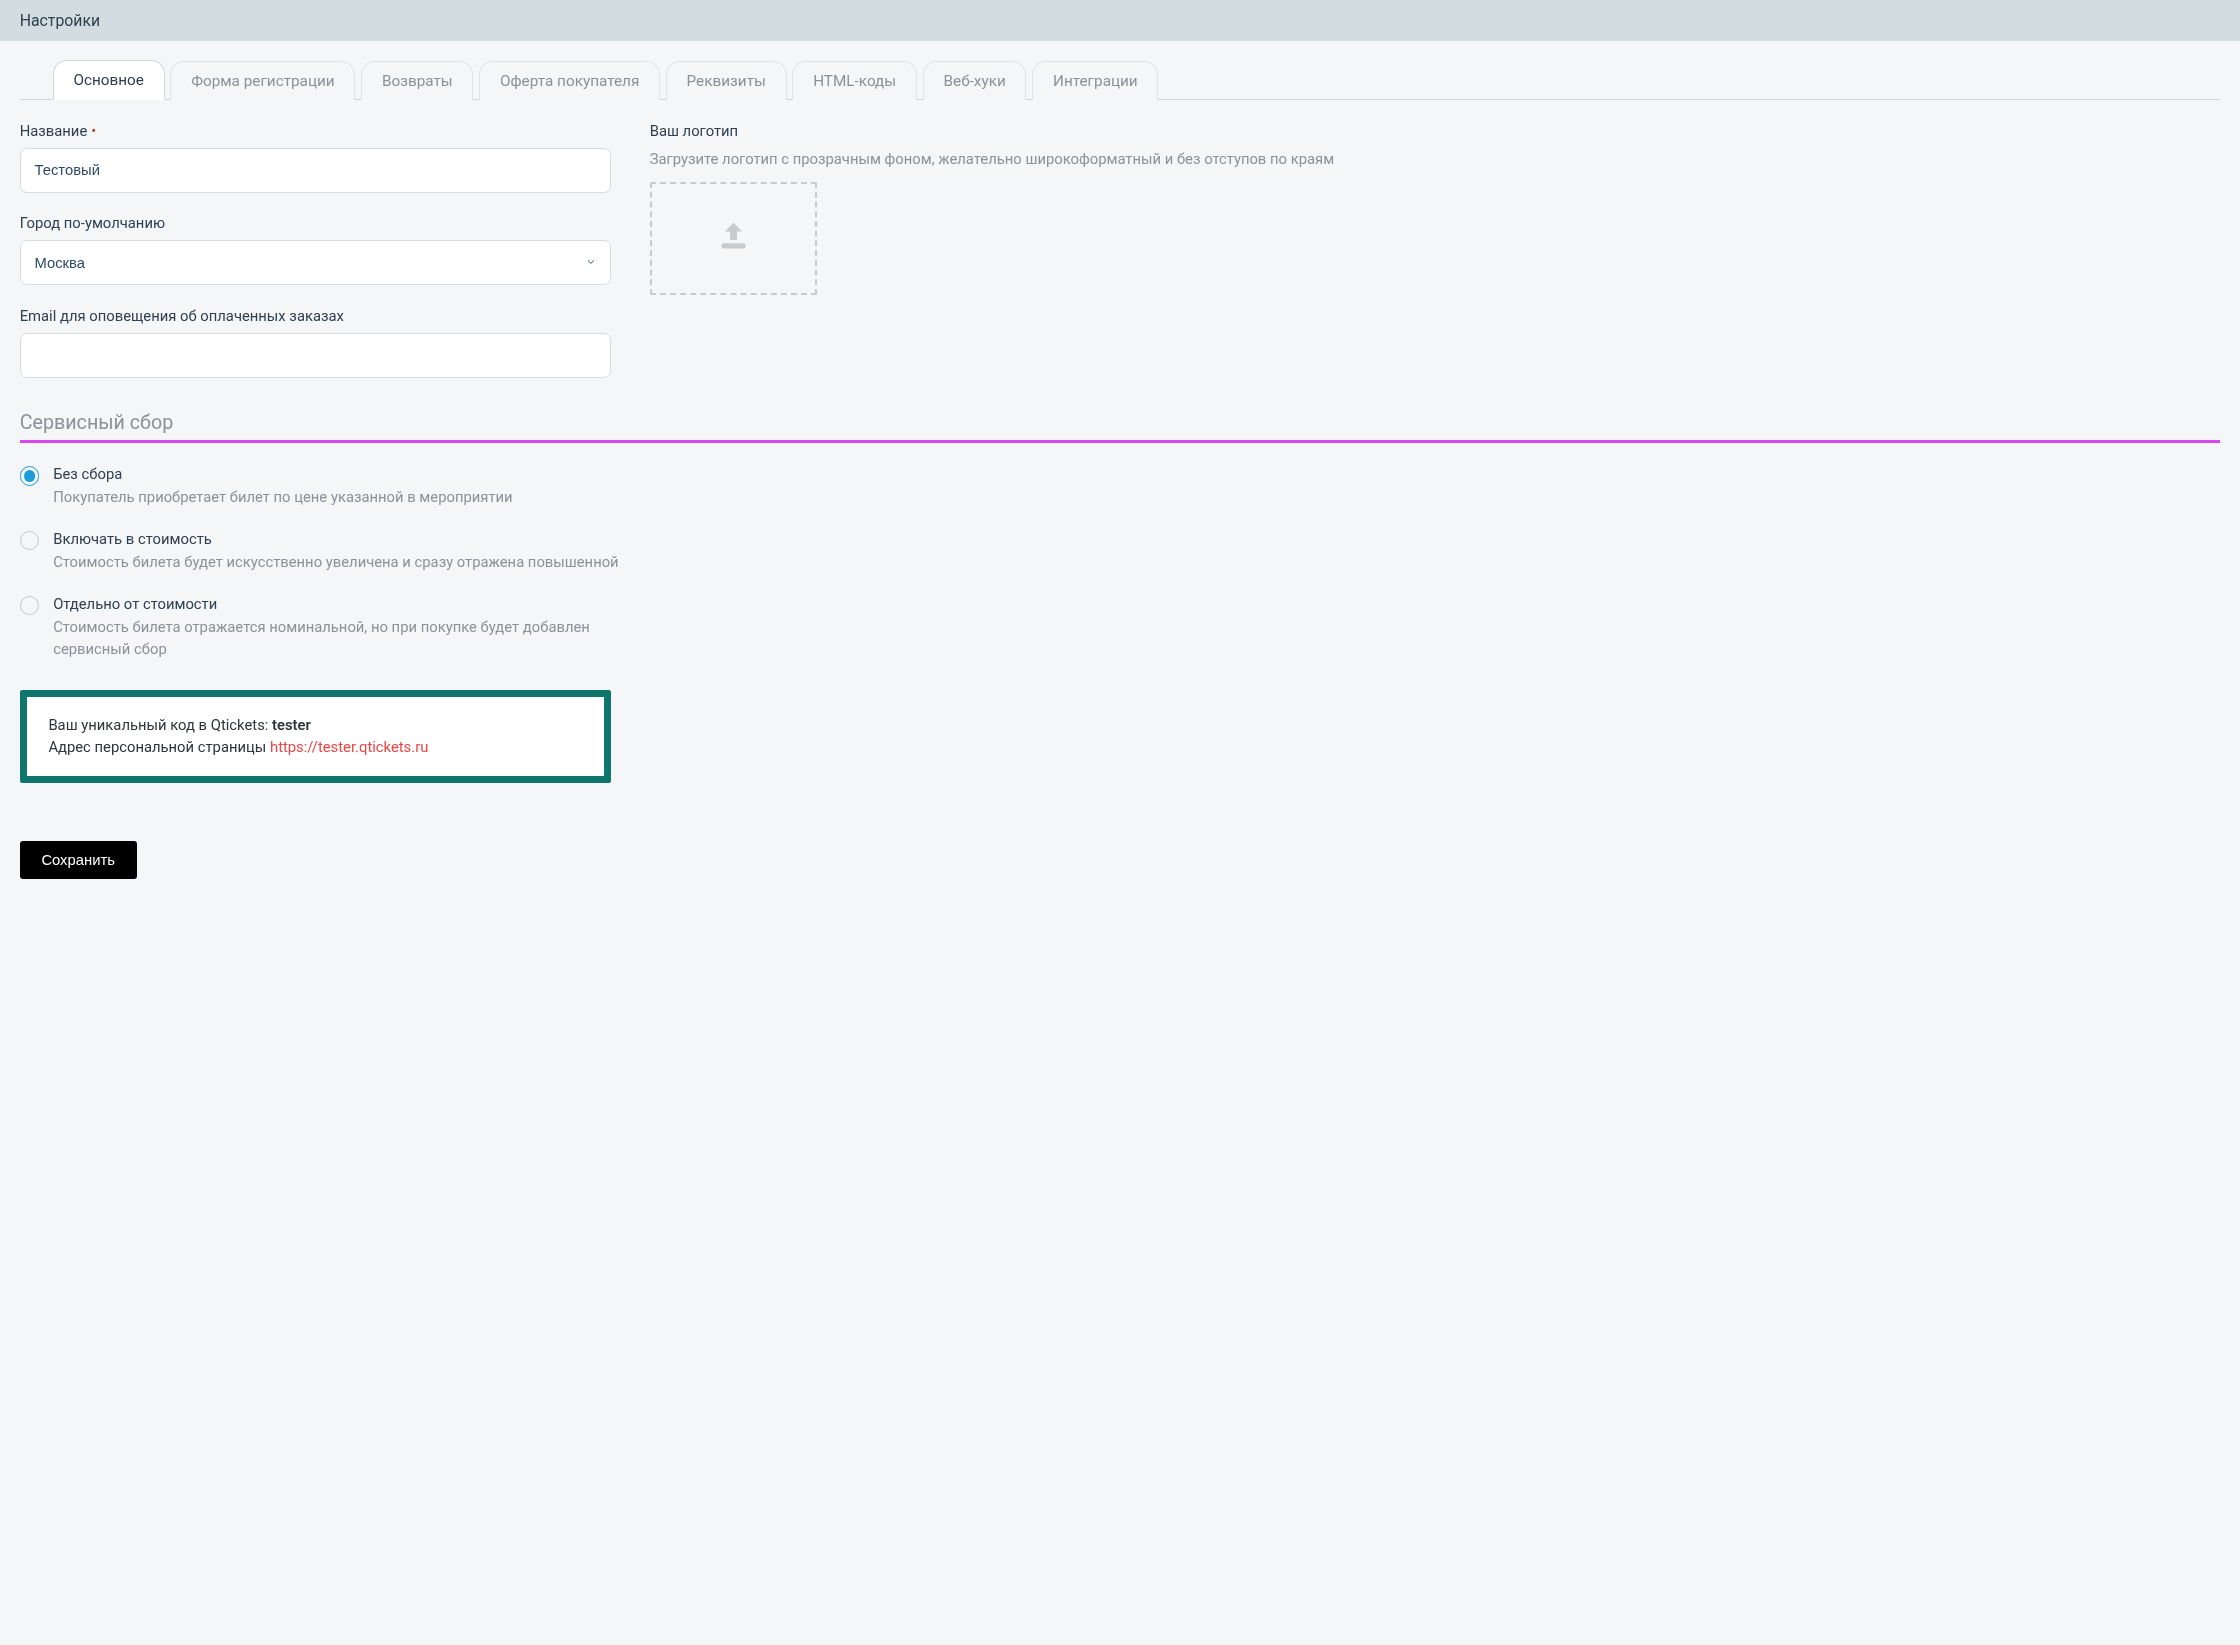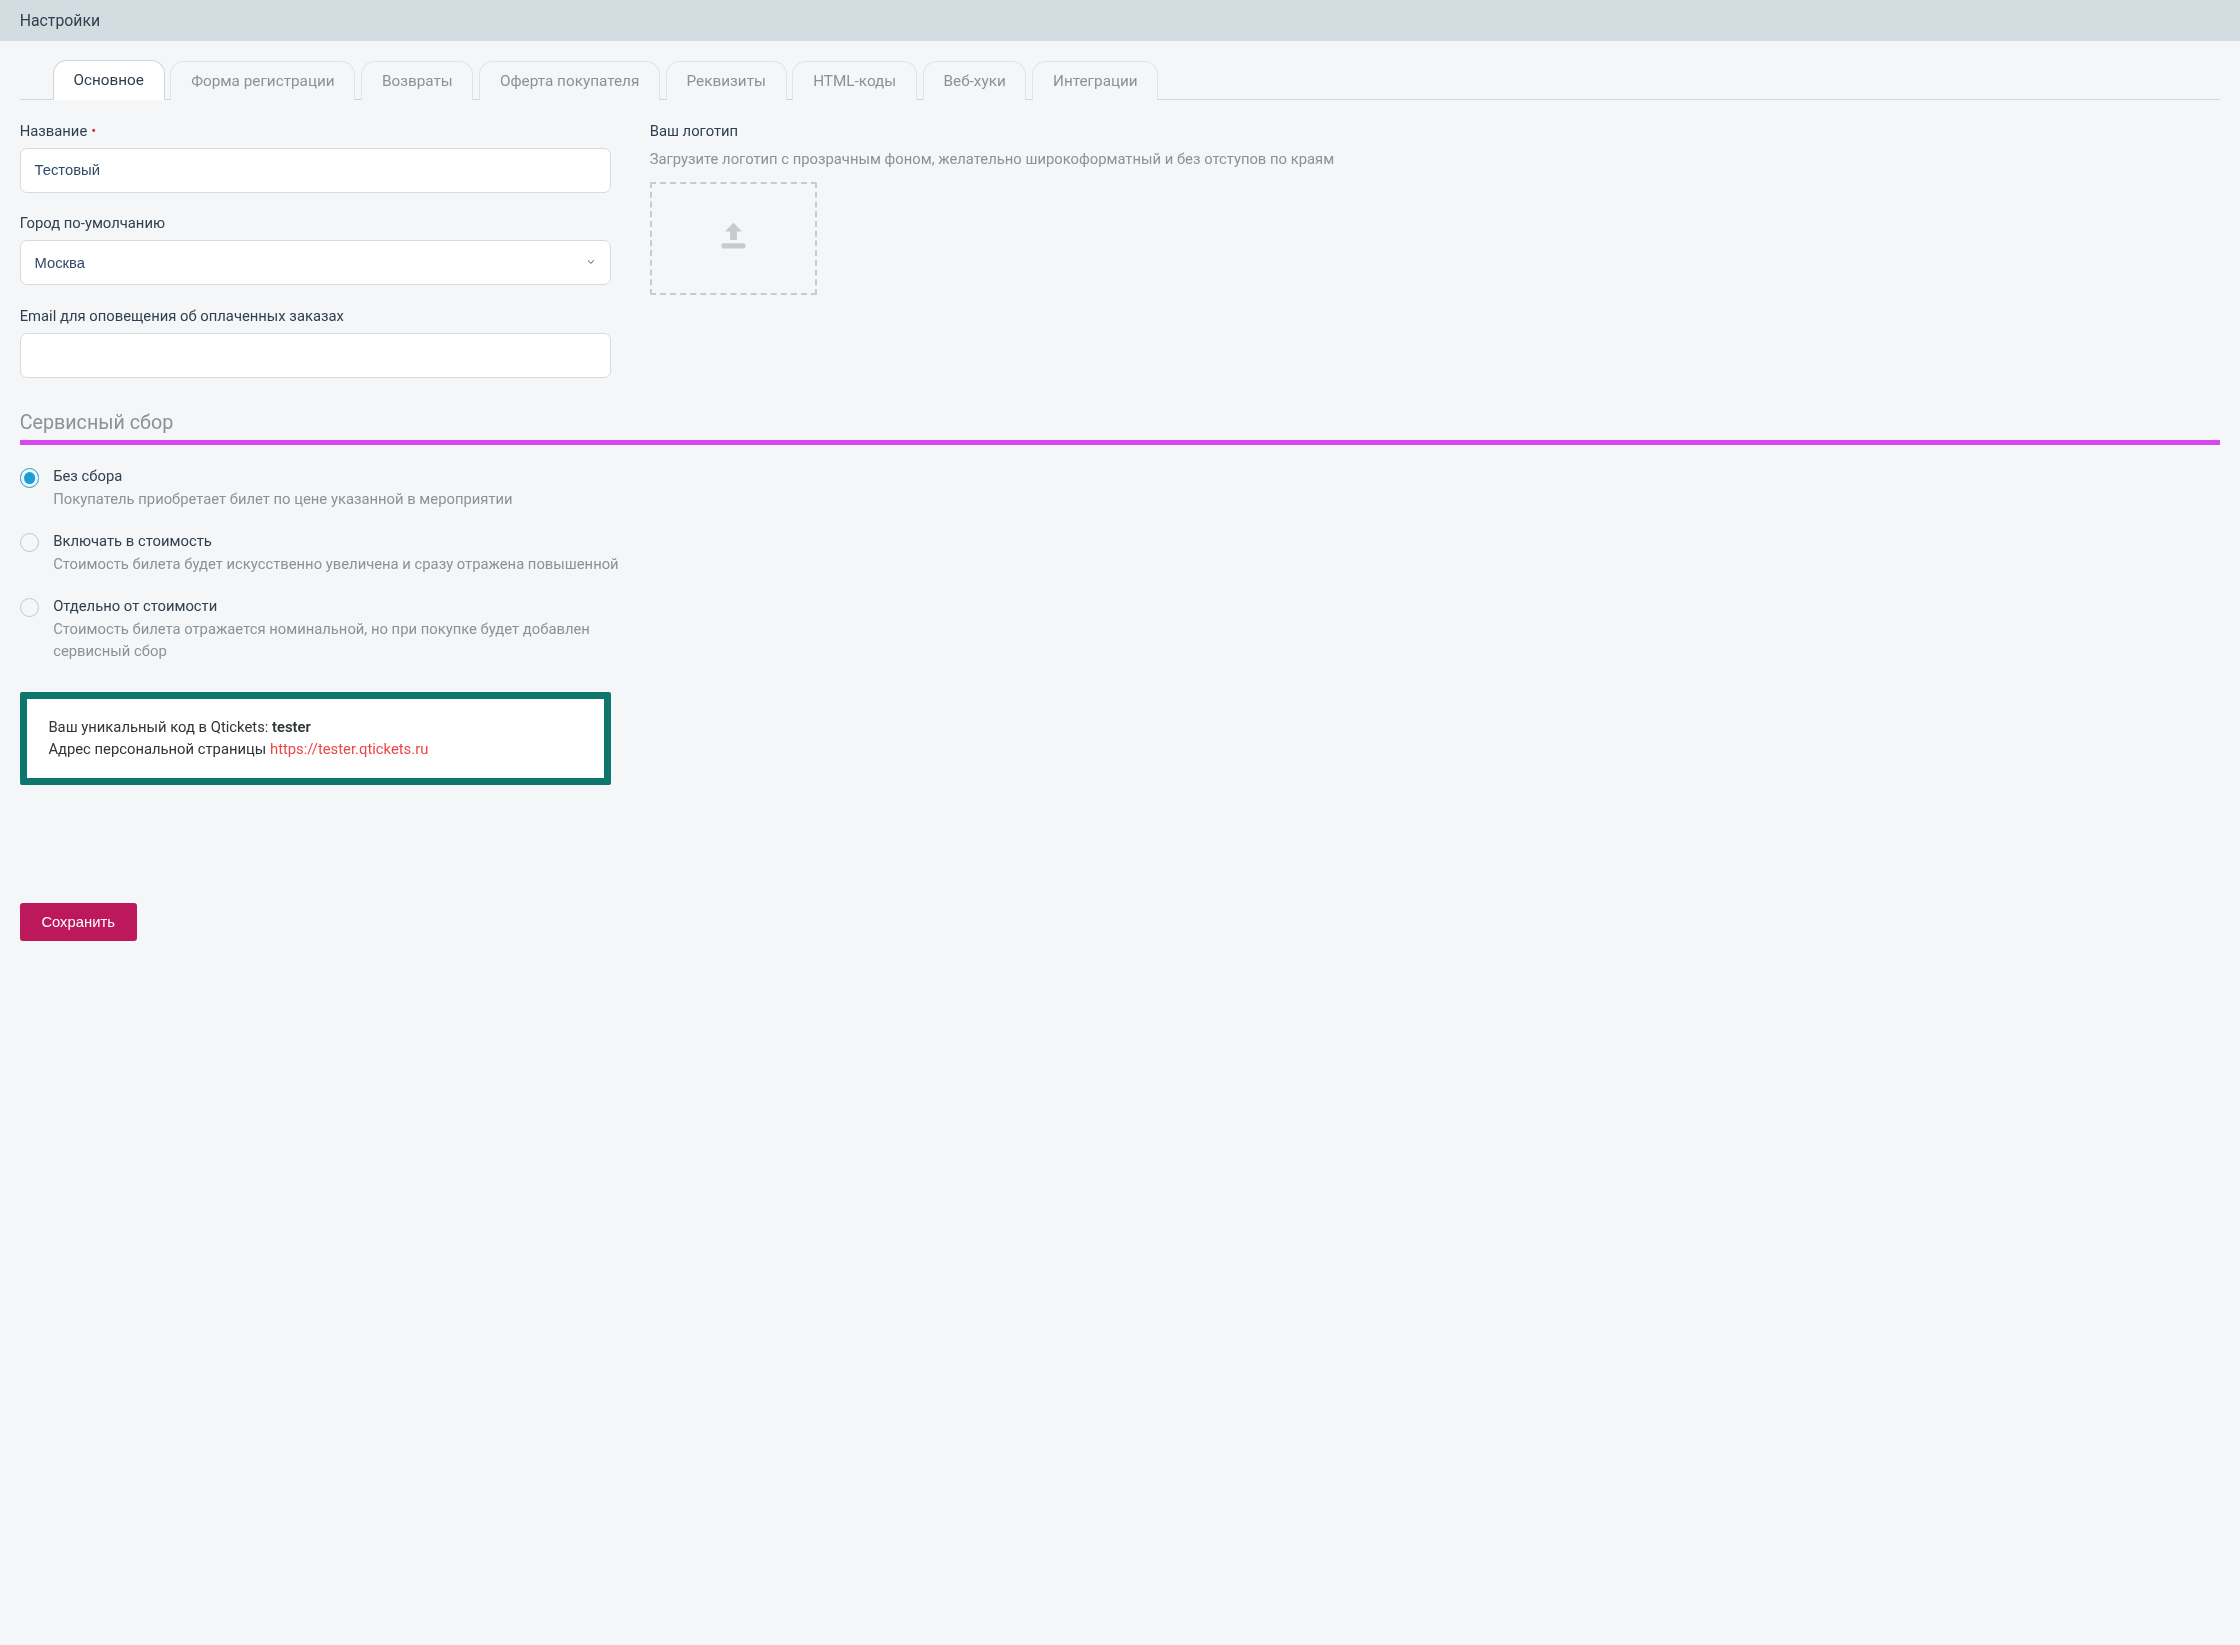--- a/index.html
+++ b/index.html
@@ -90,21 +90,21 @@
     align-items: center;
     justify-content: center;
     color: #c7cbce;
     cursor: pointer;
   }
   .section-title {
     color: #8c9199;
     font-size: 19.7px;
     font-weight: 400;
     padding-bottom: 5.9px;
-    border-bottom: 5px solid #d946ef;
+    border-bottom: 3px solid #d946ef;
     margin-top: 11.8px;
     margin-bottom: 21.7px;
   }
   .radio-option {
     display: flex;
     gap: 13.8px;
     margin-bottom: 21.7px;
     max-width: 630px;
   }
   .radio-circle {
@@ -148,22 +148,22 @@
     padding: 17.7px 21.7px;
     max-width: 591px;
     margin-top: 29.6px;
     font-size: 14.8px;
     color: #2f3437;
     line-height: 1.5;
   }
   .info-box .link { color: #ef4444; text-decoration: none; }
   .info-box b { font-weight: 600; }
   .save-btn {
-    margin-top: 118px;
-    background: #be185d;
+    margin-top: 58px;
+    background: #000000;
     color: #fff;
     border: none;
     border-radius: 3px;
     padding: 10.8px 21.7px;
     font-size: 14.8px;
     cursor: pointer;
   }
 </style>
 </head>
 <body>

